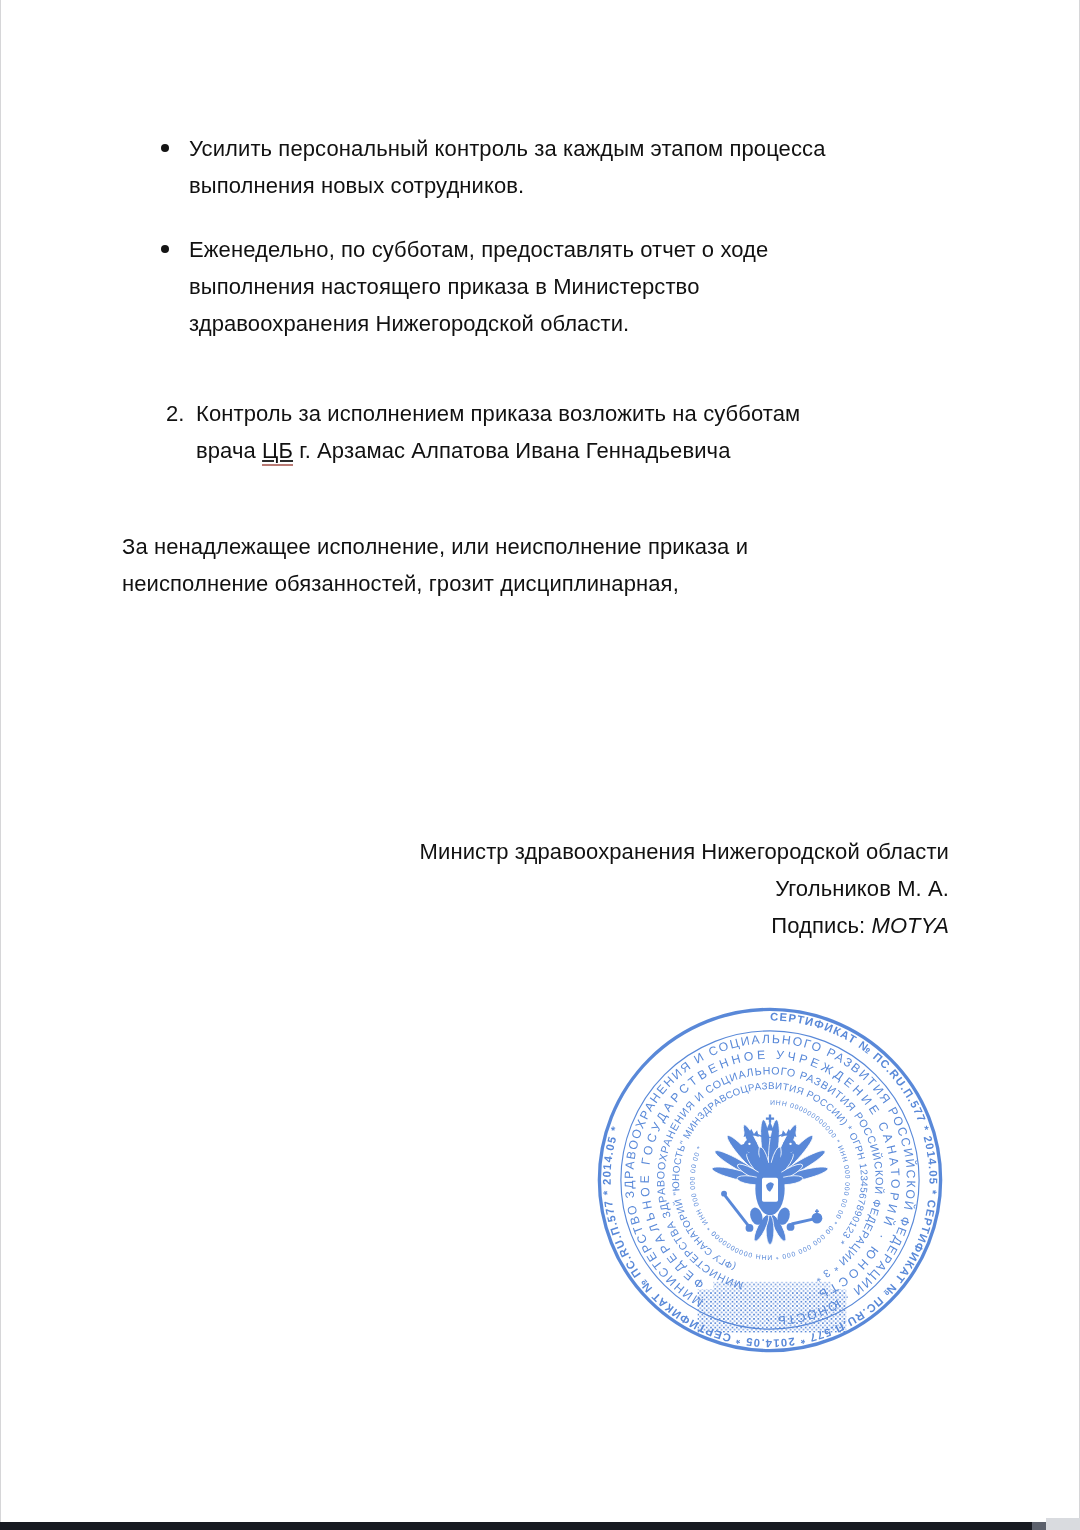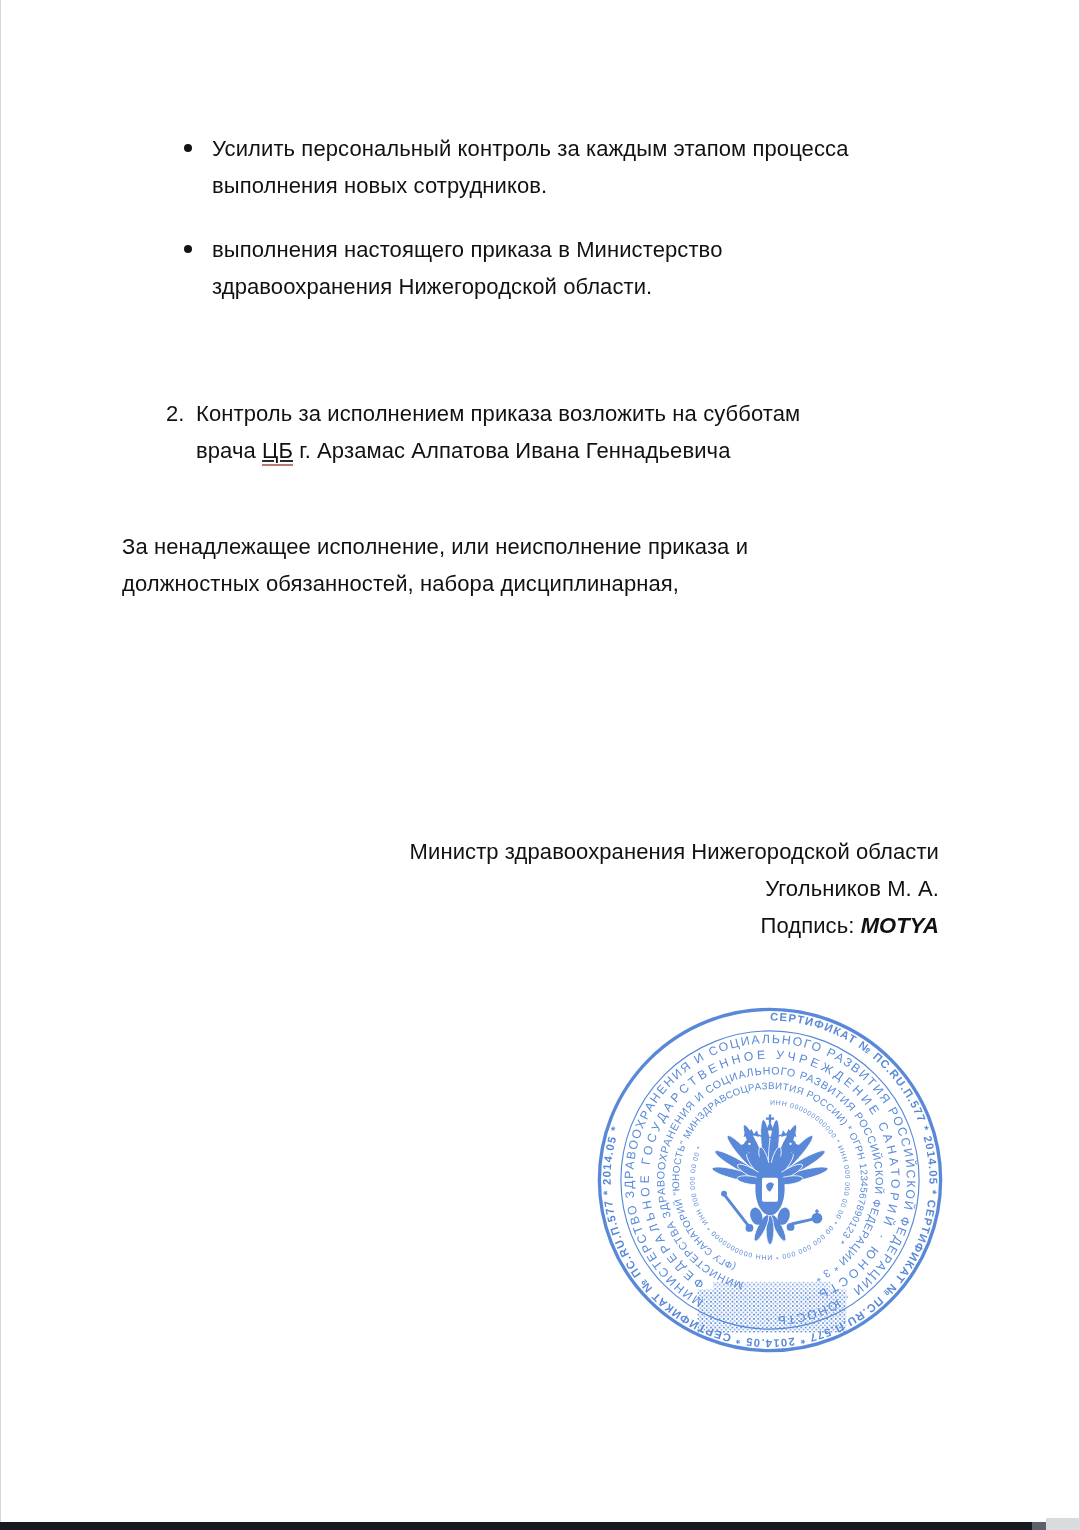--- a/index.html
+++ b/index.html
@@ -10,40 +10,40 @@
     color:#111111;
   }
   .page-edge{position:absolute;top:0;bottom:0;width:1px;background:#d6d6d8;}
   .edge-left{left:0;}
   .edge-right{right:0;}
 
   .doc-text{font-size:22px;line-height:37px;letter-spacing:0.1px;}
   .abs{position:absolute;}
 
   
-  .bullet-list{left:147px;top:130px;width:812px;}
+  .bullet-list{left:124px;top:130px;width:812px;}
   .bullet-item{position:relative;padding-left:65px;margin-bottom:27px;}
   .bullet-dot{
     position:absolute;left:37px;top:14px;width:8px;height:8px;border-radius:50%;
     background:#141414;
   }
   
   .num-item{left:131px;top:395px;width:812px;}
   .num-wrap{position:relative;padding-left:65px;}
   .num-marker{position:absolute;left:35px;top:0;}
   .spell-underline{
     display:inline-block;line-height:27px;
     text-decoration:underline;text-decoration-color:#2b2b2b;
     border-bottom:2.5px solid #b97a74;
   }
   
   .closing{left:122px;top:528px;width:812px;}
   
-  .signature{left:121px;top:833px;width:818px;text-align:right;}
-  .sig-name{font-weight:bold;font-style:italic;}
+  .signature{left:131px;top:833px;width:818px;text-align:right;}
+  .sig-name{font-weight:normal;font-style:italic;}
 
   
   .stamp{left:594px;top:1004px;width:352px;height:352px;opacity:0.93;}
 
   
   .bottom-bar{position:absolute;left:0;right:0;bottom:0;height:8px;background:#171a21;}
   .scroll-notch{position:absolute;right:34px;bottom:0;width:14px;height:8px;background:#5c616c;}
   .scroll-corner{position:absolute;right:0;bottom:0;width:34px;height:12px;background:#d9dbdf;}
 </style>
 </head>
@@ -53,36 +53,37 @@
 <div class="page-edge edge-right"></div>
 
 <div class="abs doc-text bullet-list">
   <div class="bullet-item">
     <span class="bullet-dot"></span>
     <div>Усилить персональный контроль за каждым этапом процесса</div>
     <div>выполнения новых сотрудников.</div>
   </div>
   <div class="bullet-item">
     <span class="bullet-dot"></span>
+    <div>Еженедельно, по субботам, предоставлять отчет о ходе</div>
     <div>выполнения настоящего приказа в Министерство</div>
     <div>здравоохранения Нижегородской области.</div>
   </div>
 </div>
 
 <div class="abs doc-text num-item">
   <div class="num-wrap">
     <span class="num-marker">2.</span>
     <div>Контроль за исполнением приказа возложить на субботам</div>
     <div><span>врача </span><span class="spell-underline">ЦБ</span><span> г. Арзамас Алпатова Ивана Геннадьевича</span></div>
   </div>
 </div>
 
 <div class="abs doc-text closing">
   <div>За ненадлежащее исполнение, или неисполнение приказа и</div>
-  <div>должностных обязанностей, набора дисциплинарная,</div>
+  <div>неисполнение обязанностей, грозит дисциплинарная,</div>
 </div>
 
 <div class="abs doc-text signature">
   <div>Министр здравоохранения Нижегородской области</div>
   <div>Угольников М. А.</div>
   <div><span>Подпись: </span><span class="sig-name">MOTYA</span></div>
 </div>
 
 <div class="abs stamp">
 <svg id="stamp-svg" width="352" height="352" viewBox="0 0 360 360">

